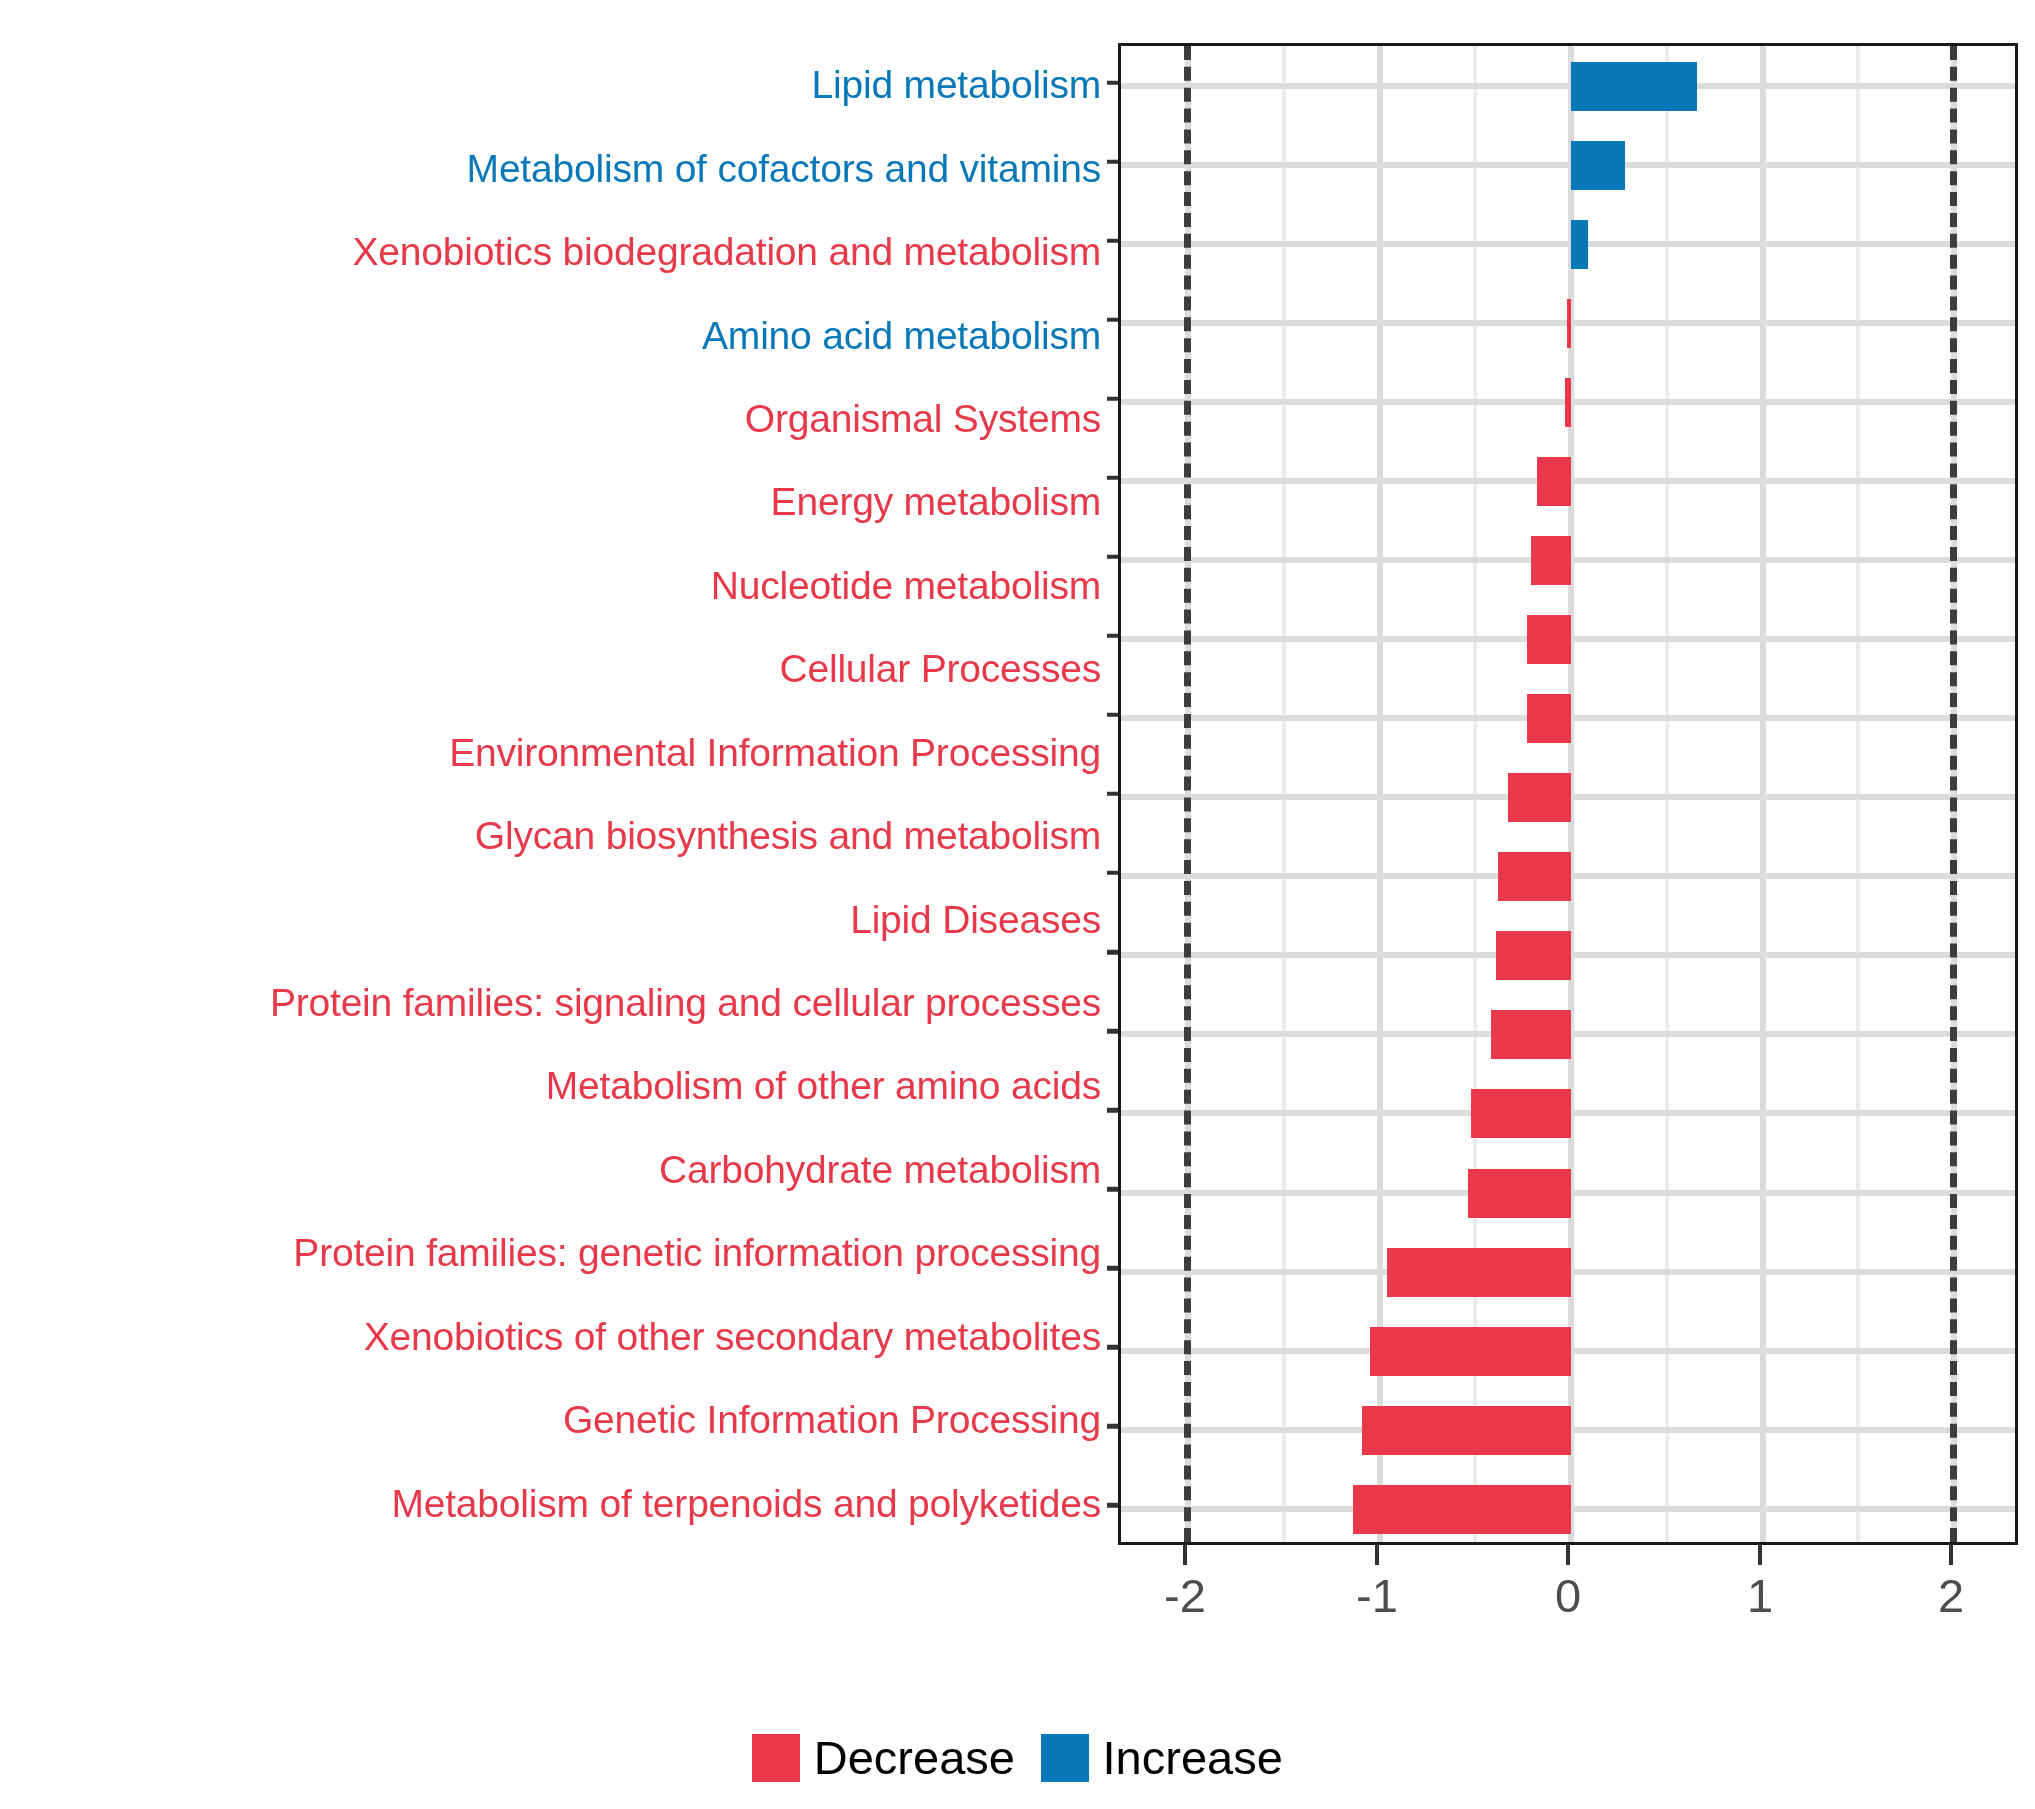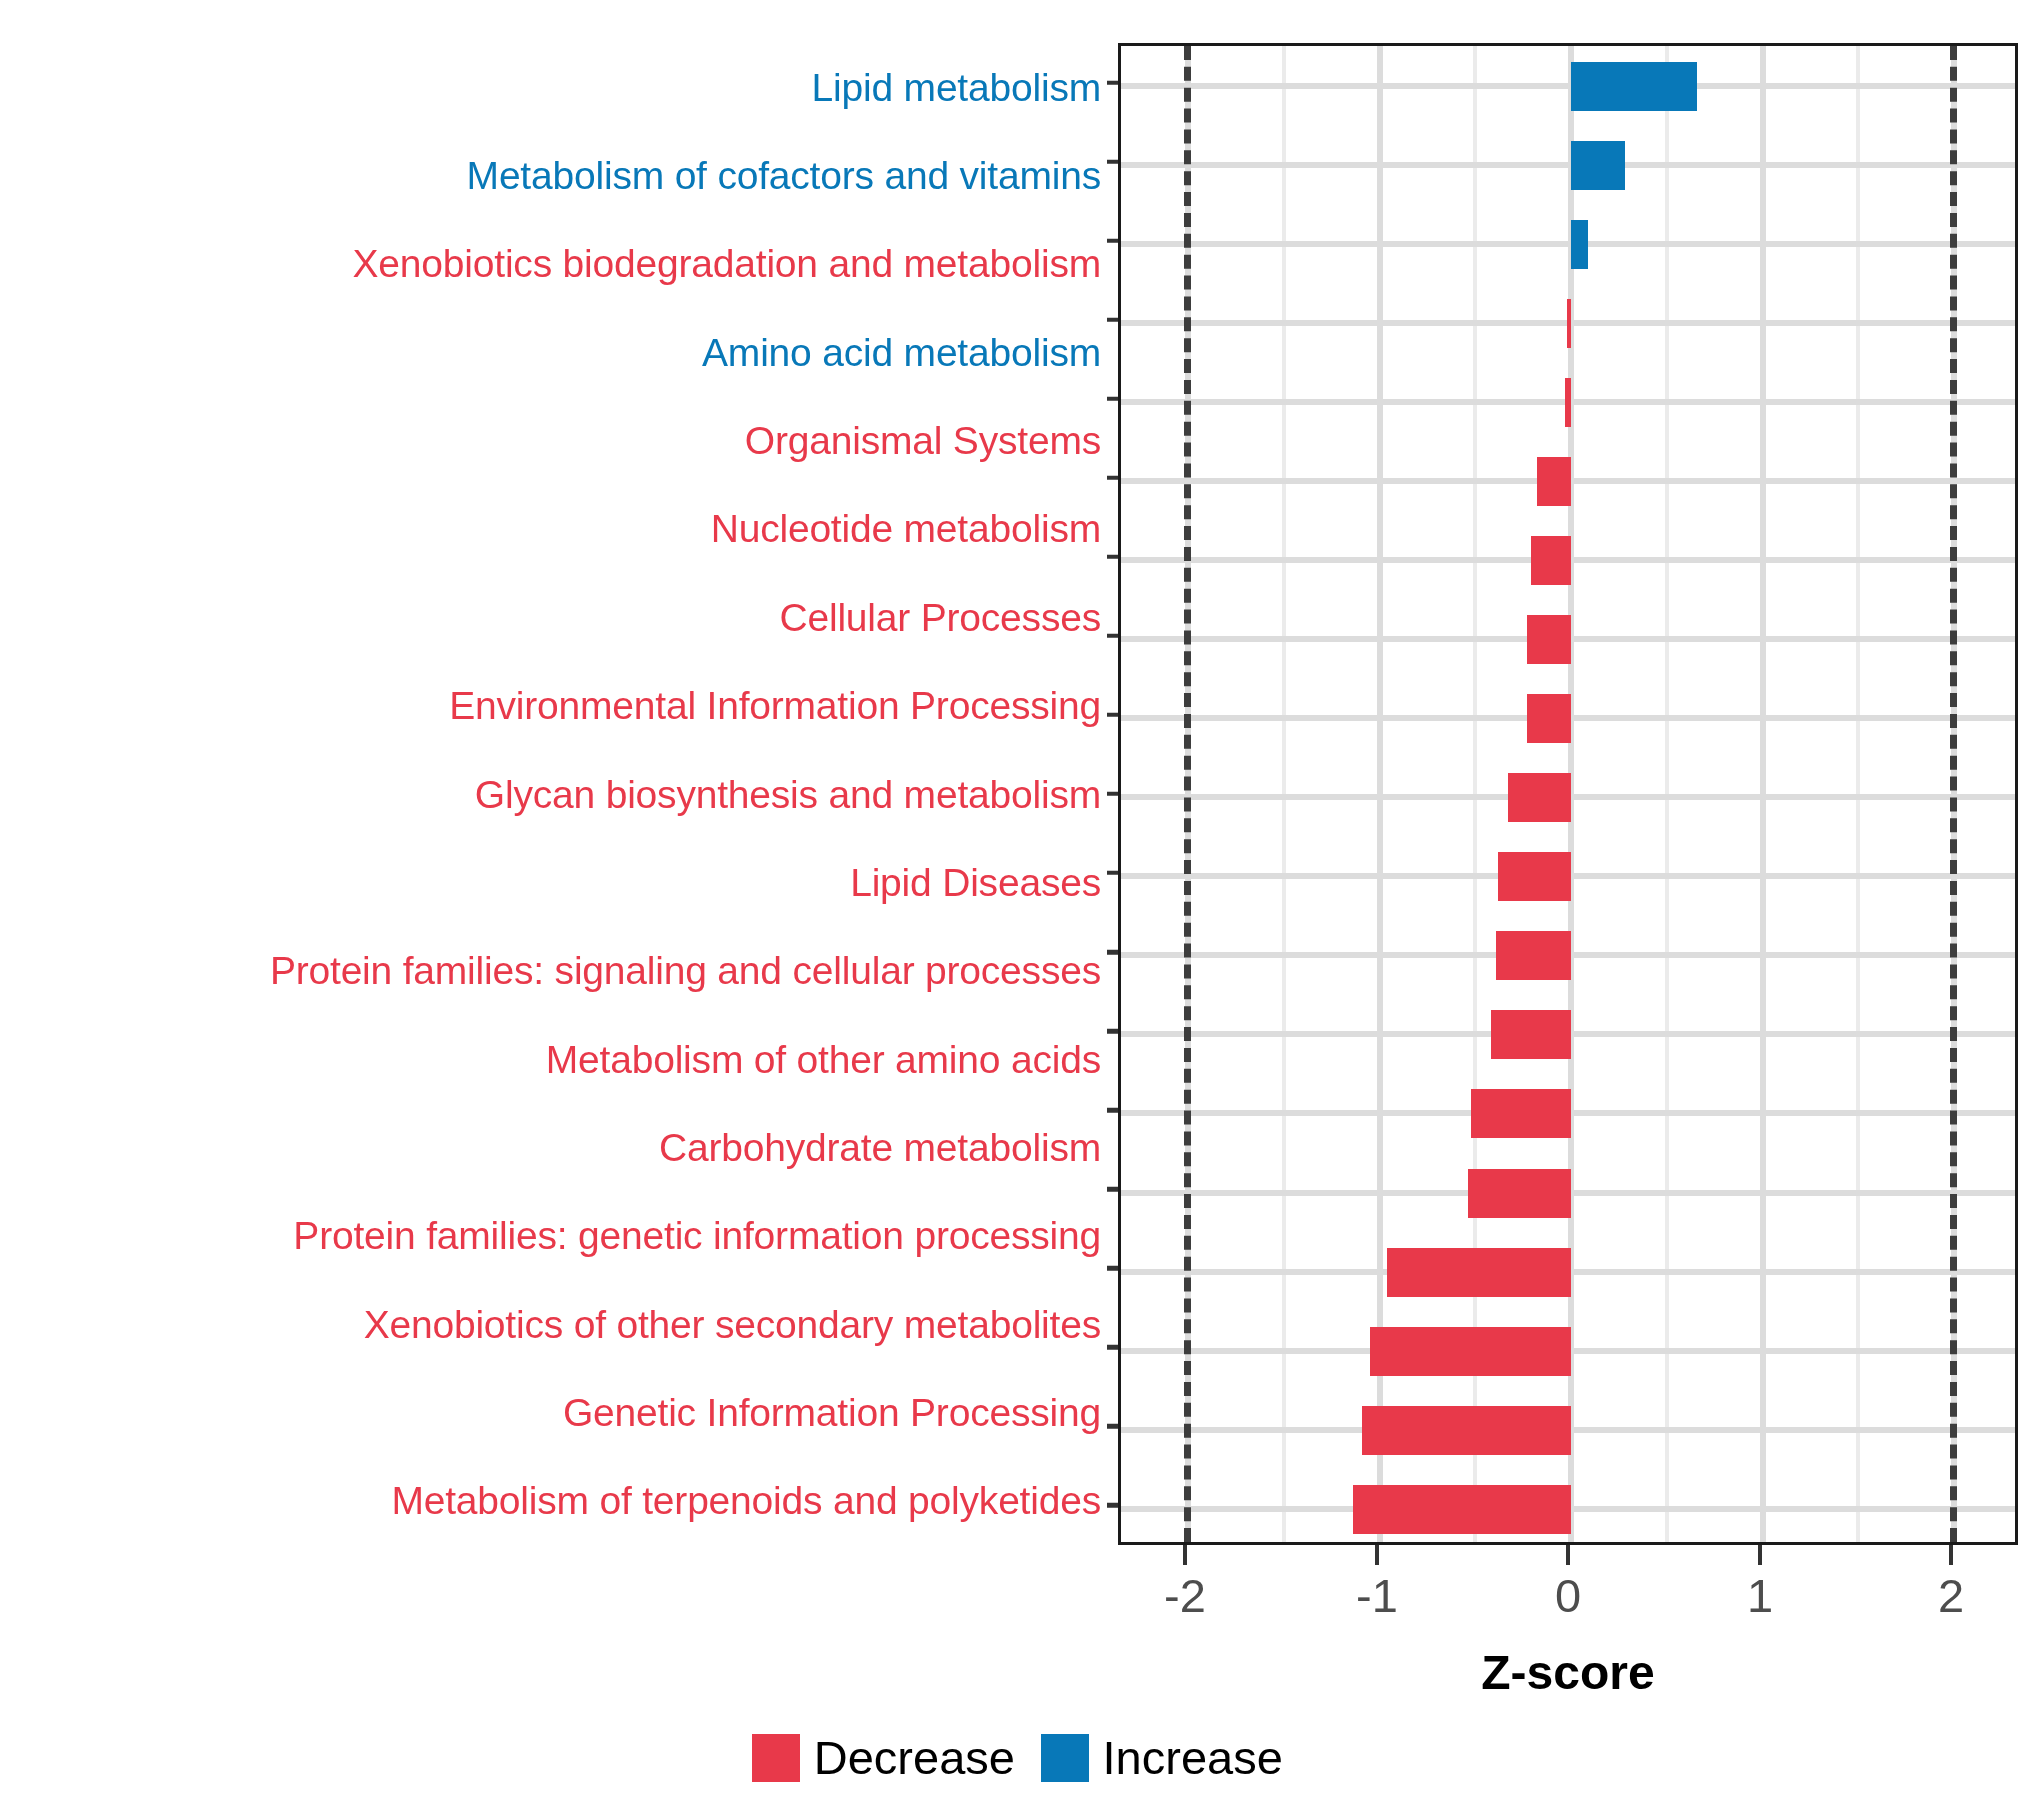--- a/index.html
+++ b/index.html
@@ -218,20 +218,23 @@
         <span class="ylabel-text inc">Metabolism of cofactors and vitamins</span>
       </div>
       <div class="ylabel-row">
         <span class="ylabel-text dec">Xenobiotics biodegradation and metabolism</span>
       </div>
       <div class="ylabel-row">
         <span class="ylabel-text inc">Amino acid metabolism</span>
       </div>
       <div class="ylabel-row">
         <span class="ylabel-text dec">Organismal Systems</span>
+      </div>
+      <div class="ylabel-row">
+        <span class="ylabel-text dec">Energy metabolism</span>
       </div>
       <div class="ylabel-row">
         <span class="ylabel-text dec">Nucleotide metabolism</span>
       </div>
       <div class="ylabel-row">
         <span class="ylabel-text dec">Cellular Processes</span>
       </div>
       <div class="ylabel-row">
         <span class="ylabel-text dec">Environmental Information Processing</span>
       </div>
@@ -426,21 +429,20 @@
       <div class="xtick-mark" style="left: 259px;"></div>
       <div class="xtick-label" style="left: 259px;">-1</div>
       <div class="xtick-mark" style="left: 450px;"></div>
       <div class="xtick-label" style="left: 450px;">0</div>
       <div class="xtick-mark" style="left: 642px;"></div>
       <div class="xtick-label" style="left: 642px;">1</div>
       <div class="xtick-mark" style="left: 833px;"></div>
       <div class="xtick-label" style="left: 833px;">2</div>
     </div>
 
-  <div id="xaxis-title">Z-score</div>
 
   <div id="legend">
       <div class="legend-item">
         <span class="legend-swatch dec" style="background: rgb(232, 57, 74);"></span>
         <span class="legend-label">Decrease</span>
       </div>
       <div class="legend-item">
         <span class="legend-swatch inc" style="background: rgb(8, 120, 184);"></span>
         <span class="legend-label">Increase</span>
       </div>

